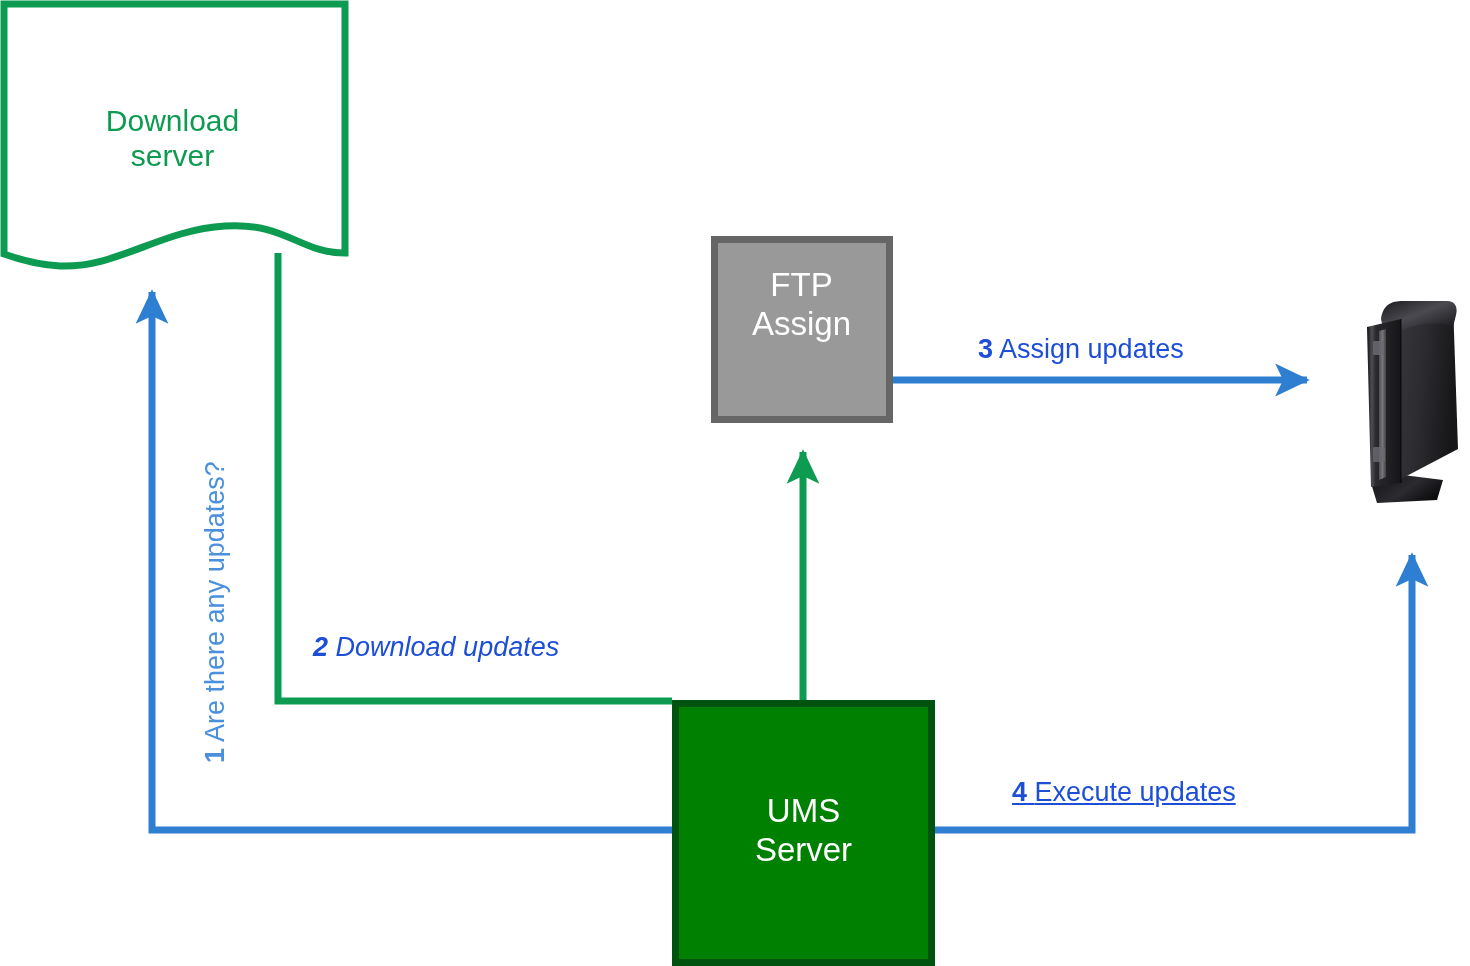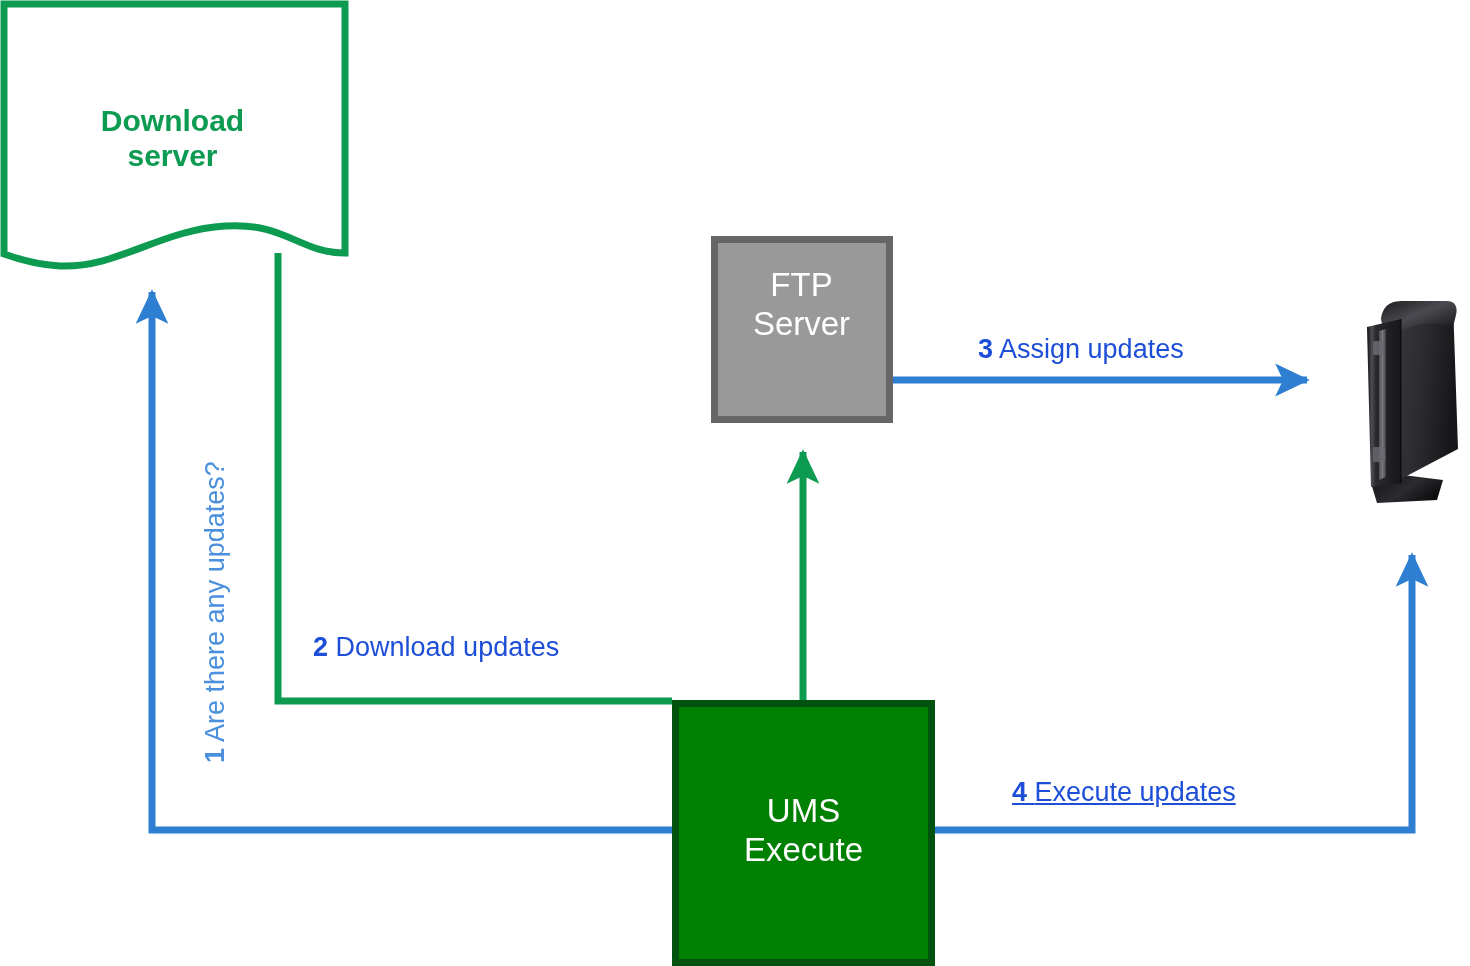--- a/index.html
+++ b/index.html
@@ -35,21 +35,20 @@
     line-height: 1.18;
     white-space: pre-line;
     pointer-events: none;
   }
   #download-server-label {
     left: 0px;
     top: 103px;
     width: 345px;
     color: #0d9b52;
     font-size: 30px;
-    font-weight: bold;
   }
   #ftp-server-label {
     left: 711px;
     top: 305px;
     width: 181px;
     color: #ffffff;
     font-size: 33px;
     transform: translateY(-50%);
   }
   #ums-server-label {
@@ -72,20 +71,21 @@
   .edge-label .num {
     font-weight: bold;
   }
   #label-assign-updates {
     left: 978px;
     top: 334px;
   }
   #label-download-updates {
     left: 313px;
     top: 632px;
+    font-style: italic;
   }
   #label-execute-updates {
     left: 1012px;
     top: 777px;
     text-decoration: underline;
   }
   #label-any-updates {
     left: 0px;
     top: 0px;
     color: #4a90dd;
@@ -187,24 +187,24 @@
       <rect x="16" y="150" width="12" height="15" rx="1.5" fill="#6a6a71" opacity="0.8"></rect>
 
       <path d="M 44 22 L 44 186" stroke="#000000" stroke-width="1.4" opacity="0.55" fill="none"></path>
     </svg>
   </div>
 
   <div class="node-label" id="download-server-label">Download
 server</div>
 
   <div class="node-label" id="ftp-server-label">FTP
+Assign</div>
+
+  <div class="node-label" id="ums-server-label">UMS
 Server</div>
-
-  <div class="node-label" id="ums-server-label">UMS
-Execute</div>
 
   <div class="edge-label" id="label-assign-updates">
     <span class="num">3</span><span> </span><span>Assign updates</span>
   </div>
 
   <div class="edge-label" id="label-download-updates">
     <span class="num">2</span><span> </span><span>Download updates</span>
   </div>
 
   <div class="edge-label" id="label-execute-updates">

